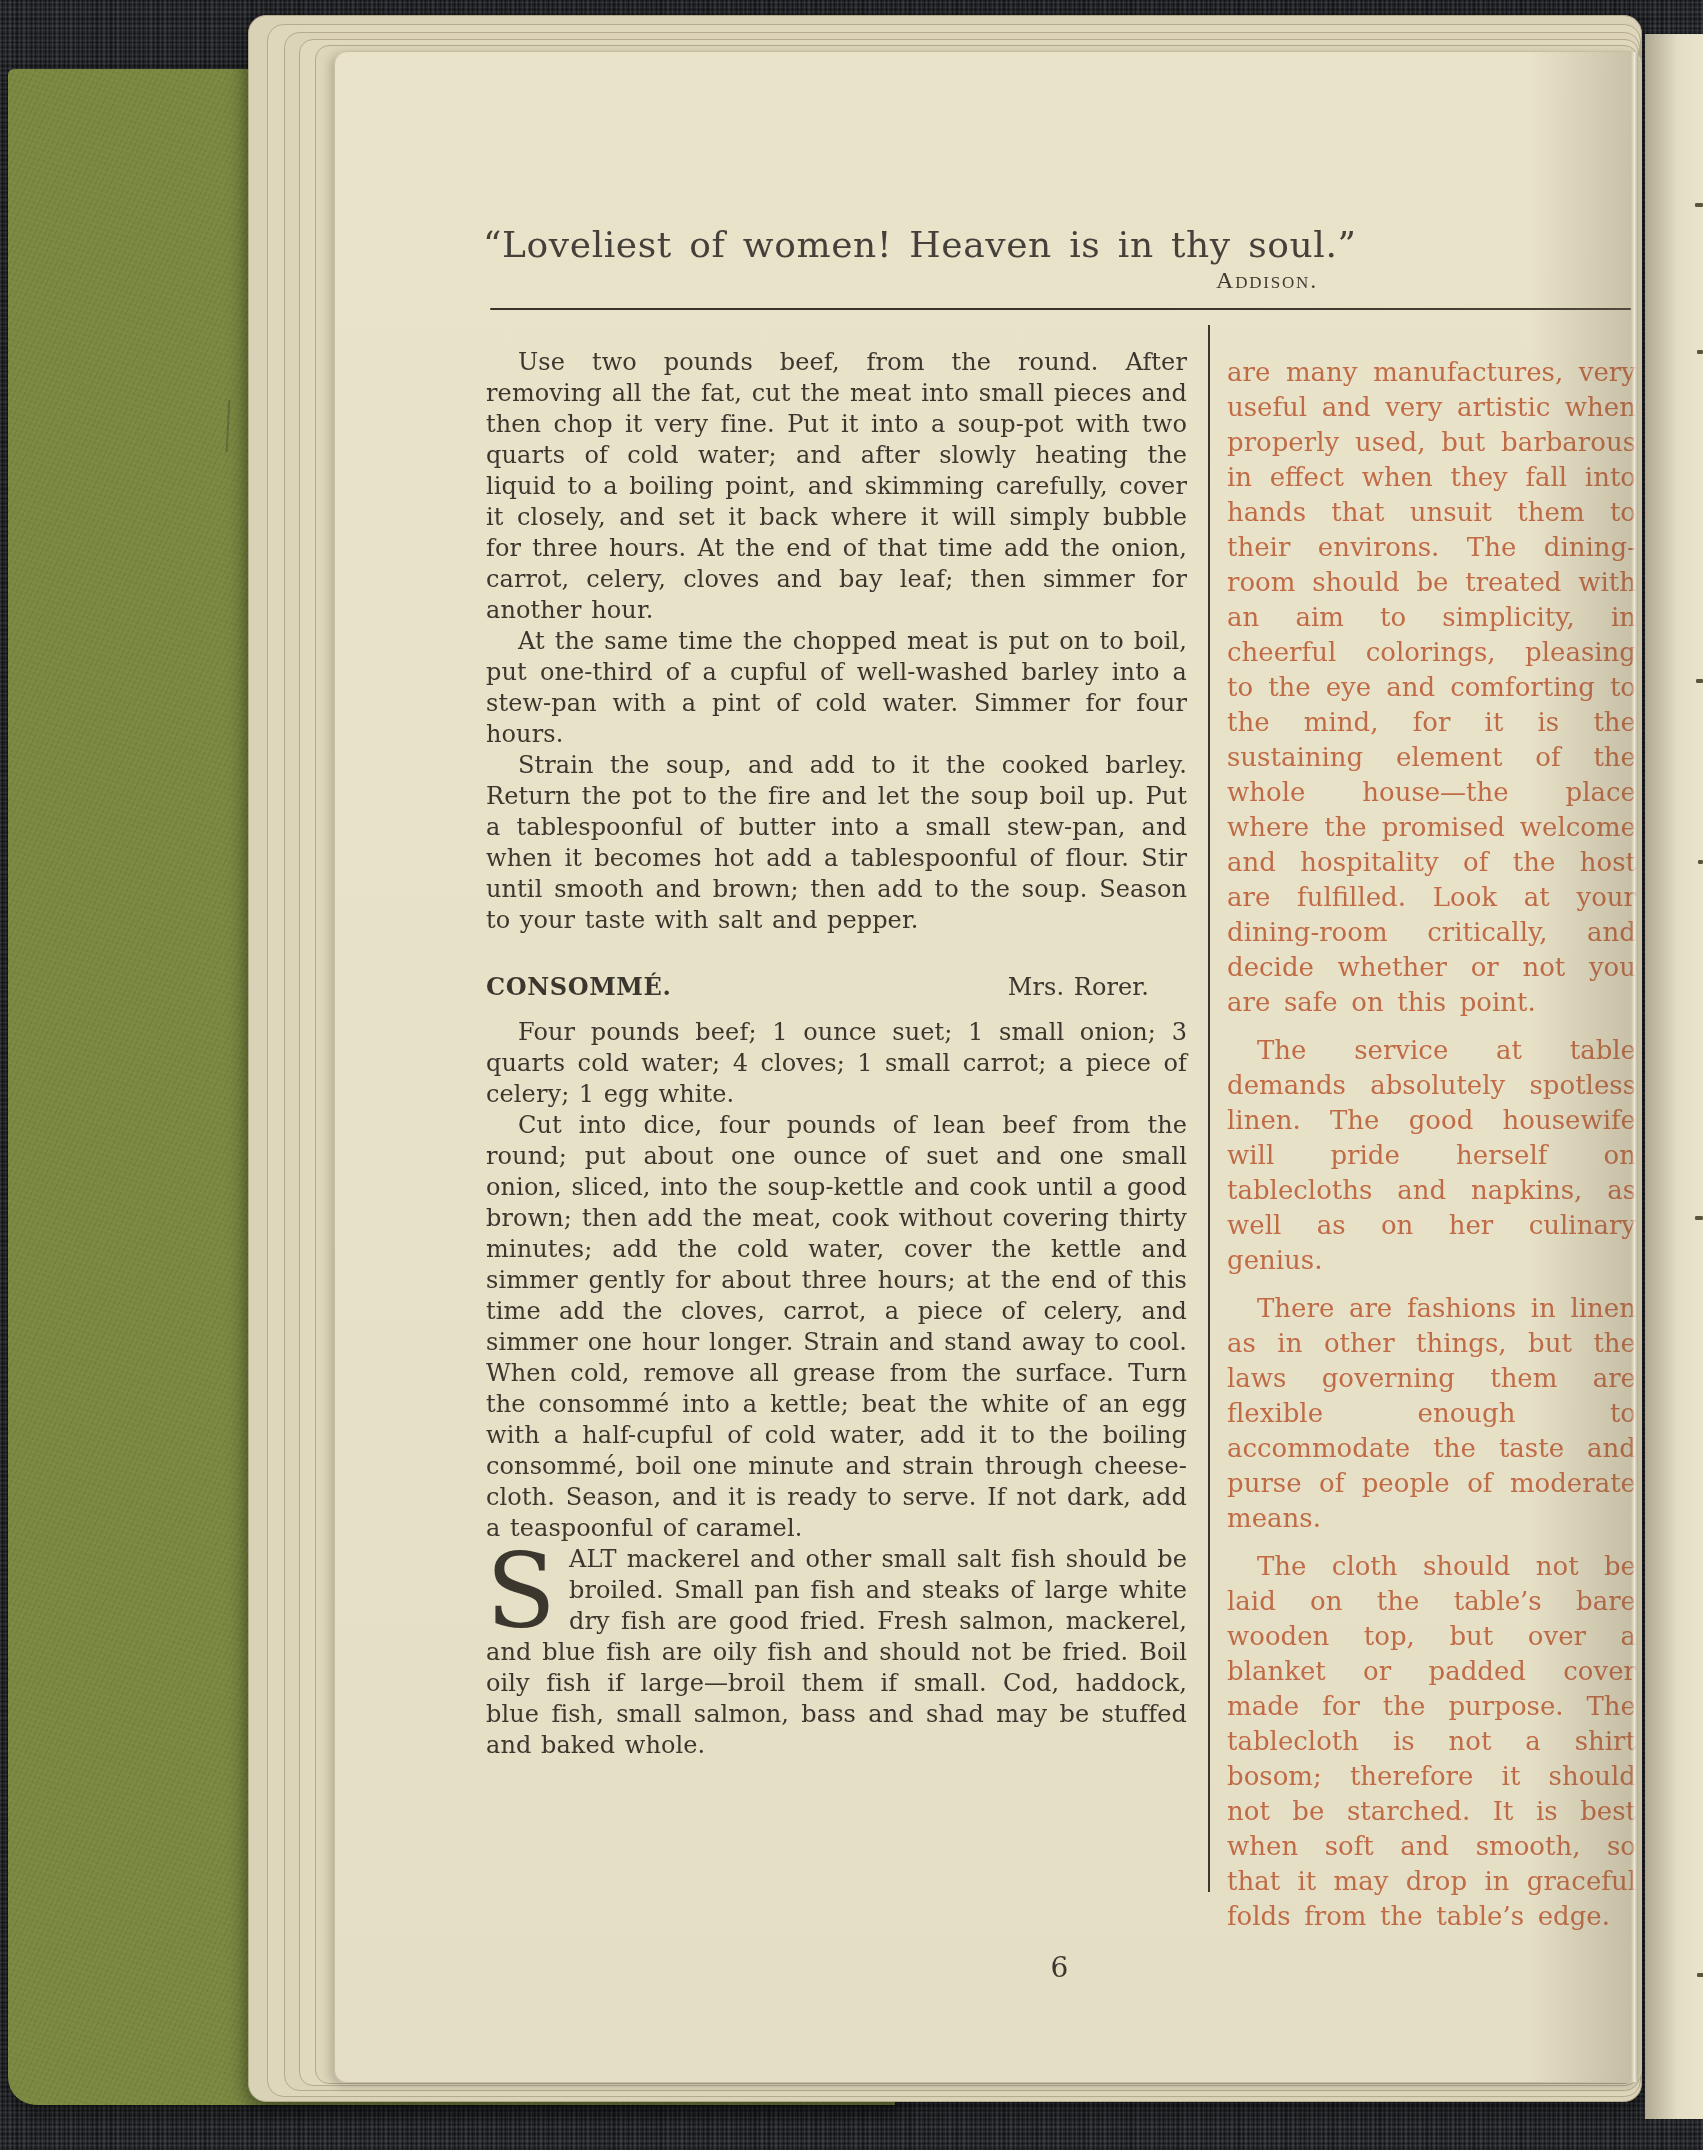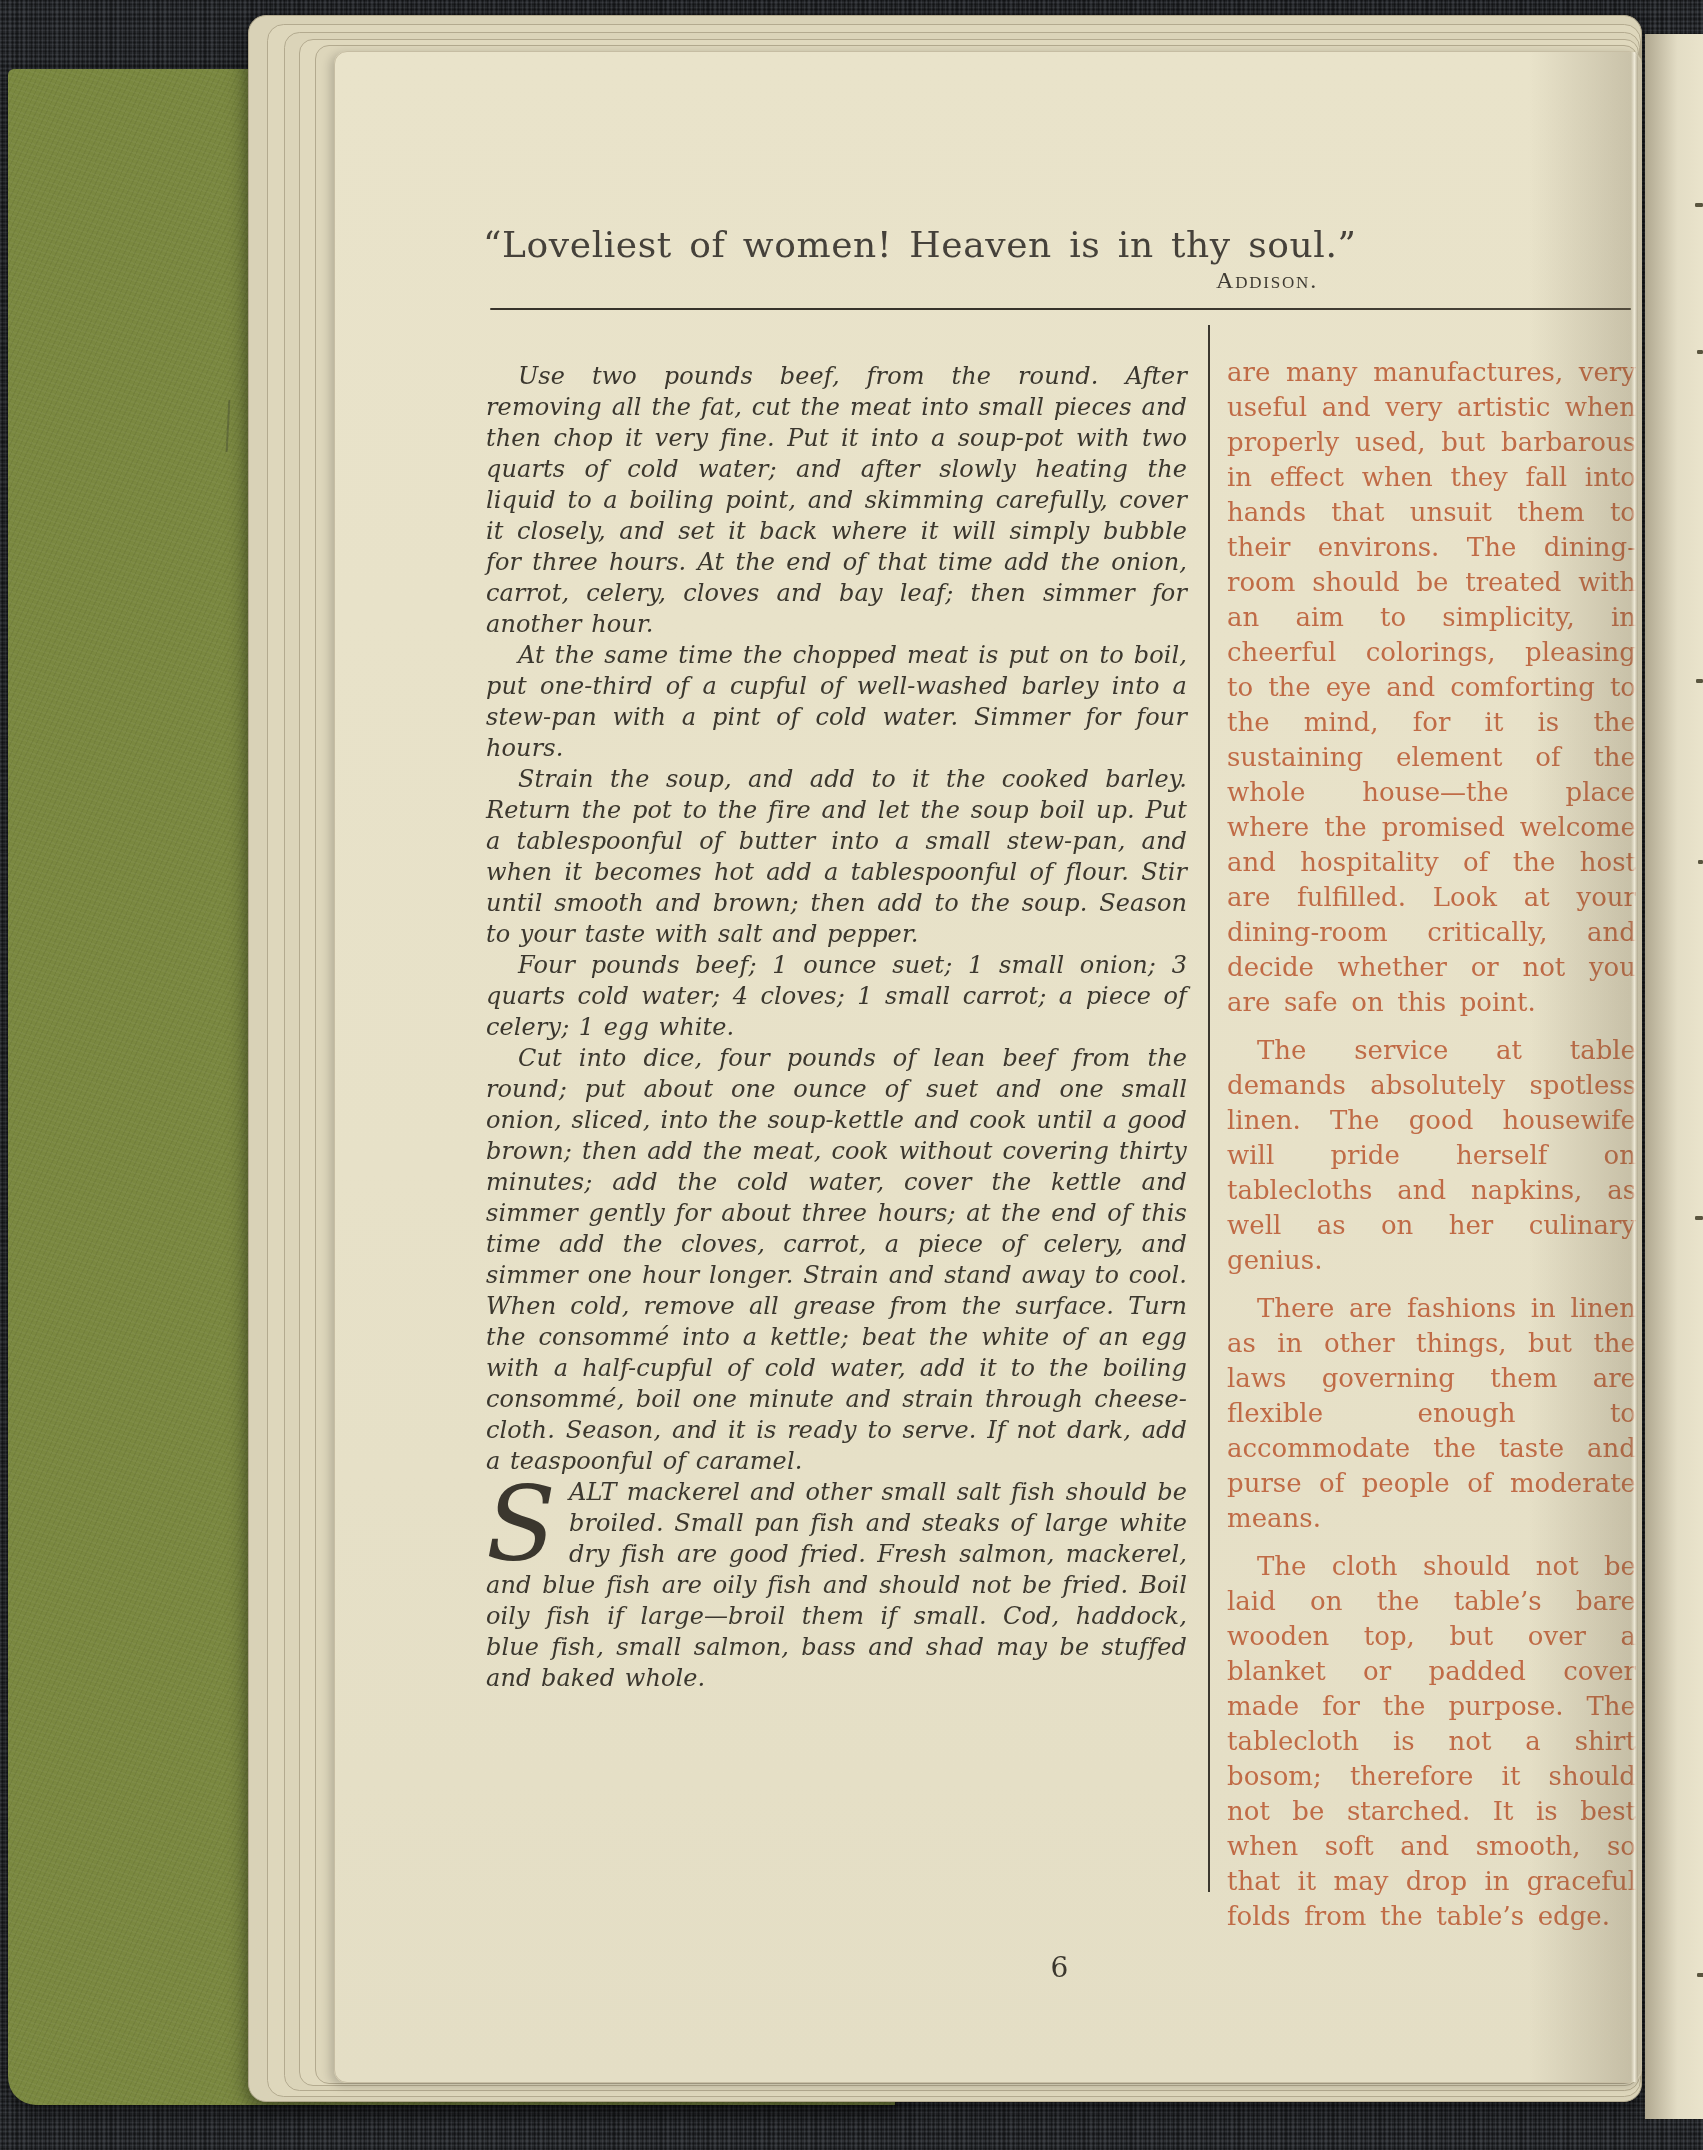--- a/index.html
+++ b/index.html
@@ -80,23 +80,23 @@
   }
   .rule{
     position:absolute;left:155px;top:256px;width:1141px;height:2.4px;
     background:linear-gradient(90deg,#37332b 0 55%,#4c473c);border-radius:1.2px;
   }
   .col-divider{
     position:absolute;left:873px;top:273px;width:1.8px;height:1567px;
     background:#3c382f;
   }
   .col-left{
-    position:absolute;left:151px;top:309px;width:701px;
+    position:absolute;left:151px;top:295px;width:701px;
     font-size:24px;line-height:31px;color:#3b372e;text-align:justify;
-    word-spacing:1.8px;letter-spacing:0.1px;font-style:italic;
+    word-spacing:1.8px;letter-spacing:0.1px;
   }
   .col-left p{margin:0;}
   .ind{text-indent:32px;}
   .consomme-row{
     display:flex;justify-content:space-between;align-items:baseline;
     margin-top:35px;margin-bottom:14px;padding-right:38px;
   }
   .consomme-head{font-weight:bold;font-size:24px;letter-spacing:0.6px;}
   .recipe-att{font-size:24px;}
   .fish-head{
@@ -151,20 +151,24 @@
   <div class="attribution">Addison.</div>
   <div class="rule"></div>
 
   <div class="col-divider"></div>
 
   <div class="col-left">
     <p class="ind">Use two pounds beef, from the round. After removing all the fat, cut the meat into small pieces and then chop it very fine. Put it into a soup-pot with two quarts of cold water; and after slowly heating the liquid to a boiling point, and skimming carefully, cover it closely, and set it back where it will simply bubble for three hours. At the end of that time add the onion, carrot, celery, cloves and bay leaf; then simmer for another hour.</p>
     <p class="ind">At the same time the chopped meat is put on to boil, put one-third of a cupful of well-washed barley into a stew-pan with a pint of cold water. Simmer for four hours.</p>
     <p class="ind">Strain the soup, and add to it the cooked barley. Return the pot to the fire and let the soup boil up. Put a tablespoonful of butter into a small stew-pan, and when it becomes hot add a tablespoonful of flour. Stir until smooth and brown; then add to the soup. Season to your taste with salt and pepper.</p>
 
+    <div class="consomme-row">
+      <span class="consomme-head">CONSOMMÉ.</span>
+      <span class="recipe-att">Mrs. Rorer.</span>
+    </div>
 
     <p class="ind">Four pounds beef; 1 ounce suet; 1 small onion; 3 quarts cold water; 4 cloves; 1 small carrot; a piece of celery; 1 egg white.</p>
     <p class="ind">Cut into dice, four pounds of lean beef from the round; put about one ounce of suet and one small onion, sliced, into the soup-kettle and cook until a good brown; then add the meat, cook without covering thirty minutes; add the cold water, cover the kettle and simmer gently for about three hours; at the end of this time add the cloves, carrot, a piece of celery, and simmer one hour longer. Strain and stand away to cool. When cold, remove all grease from the surface. Turn the consommé into a kettle; beat the white of an egg with a half-cupful of cold water, add it to the boiling consommé, boil one minute and strain through cheese-cloth. Season, and it is ready to serve. If not dark, add a teaspoonful of caramel.</p>
 
 
     <p class="fish-para">
       <span class="dropcap">S</span><span>ALT mackerel and other small salt fish should be broiled. Small pan fish and steaks of large white dry fish are good fried. Fresh salmon, mackerel, and blue fish are oily fish and should not be fried. Boil oily fish if large—broil them if small. Cod, haddock, blue fish, small salmon, bass and shad may be stuffed and baked whole.</span>
     </p>
   </div>
 

